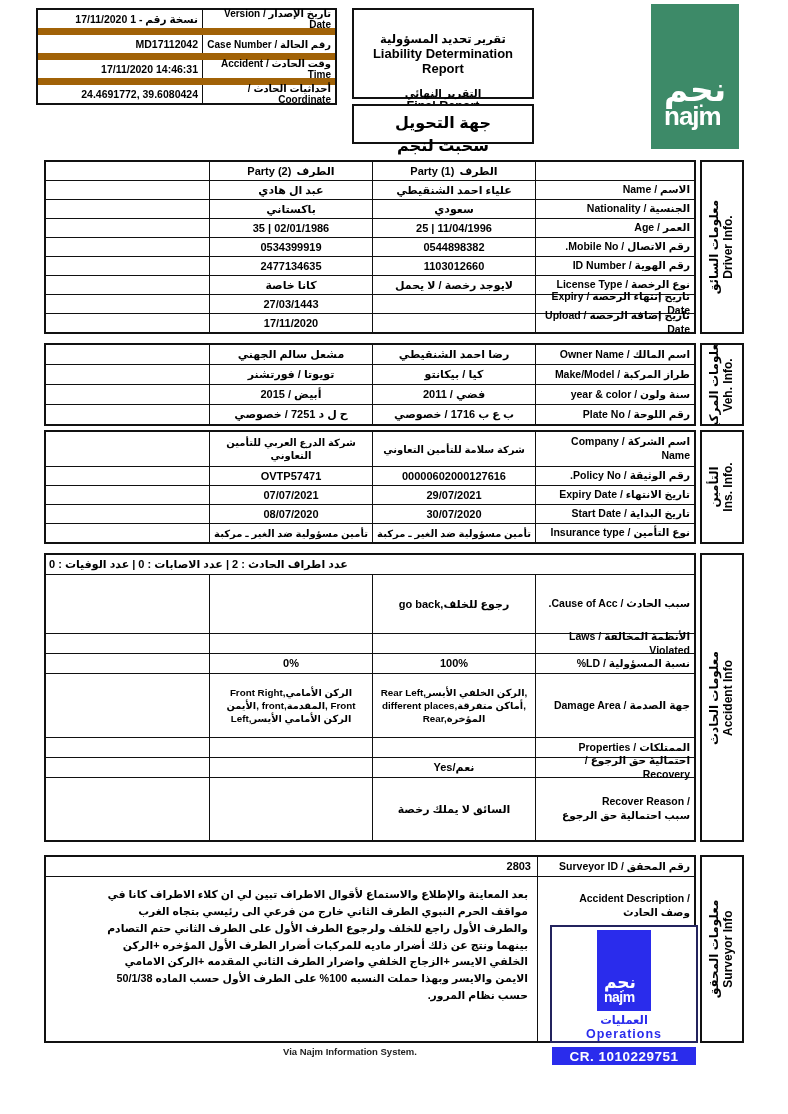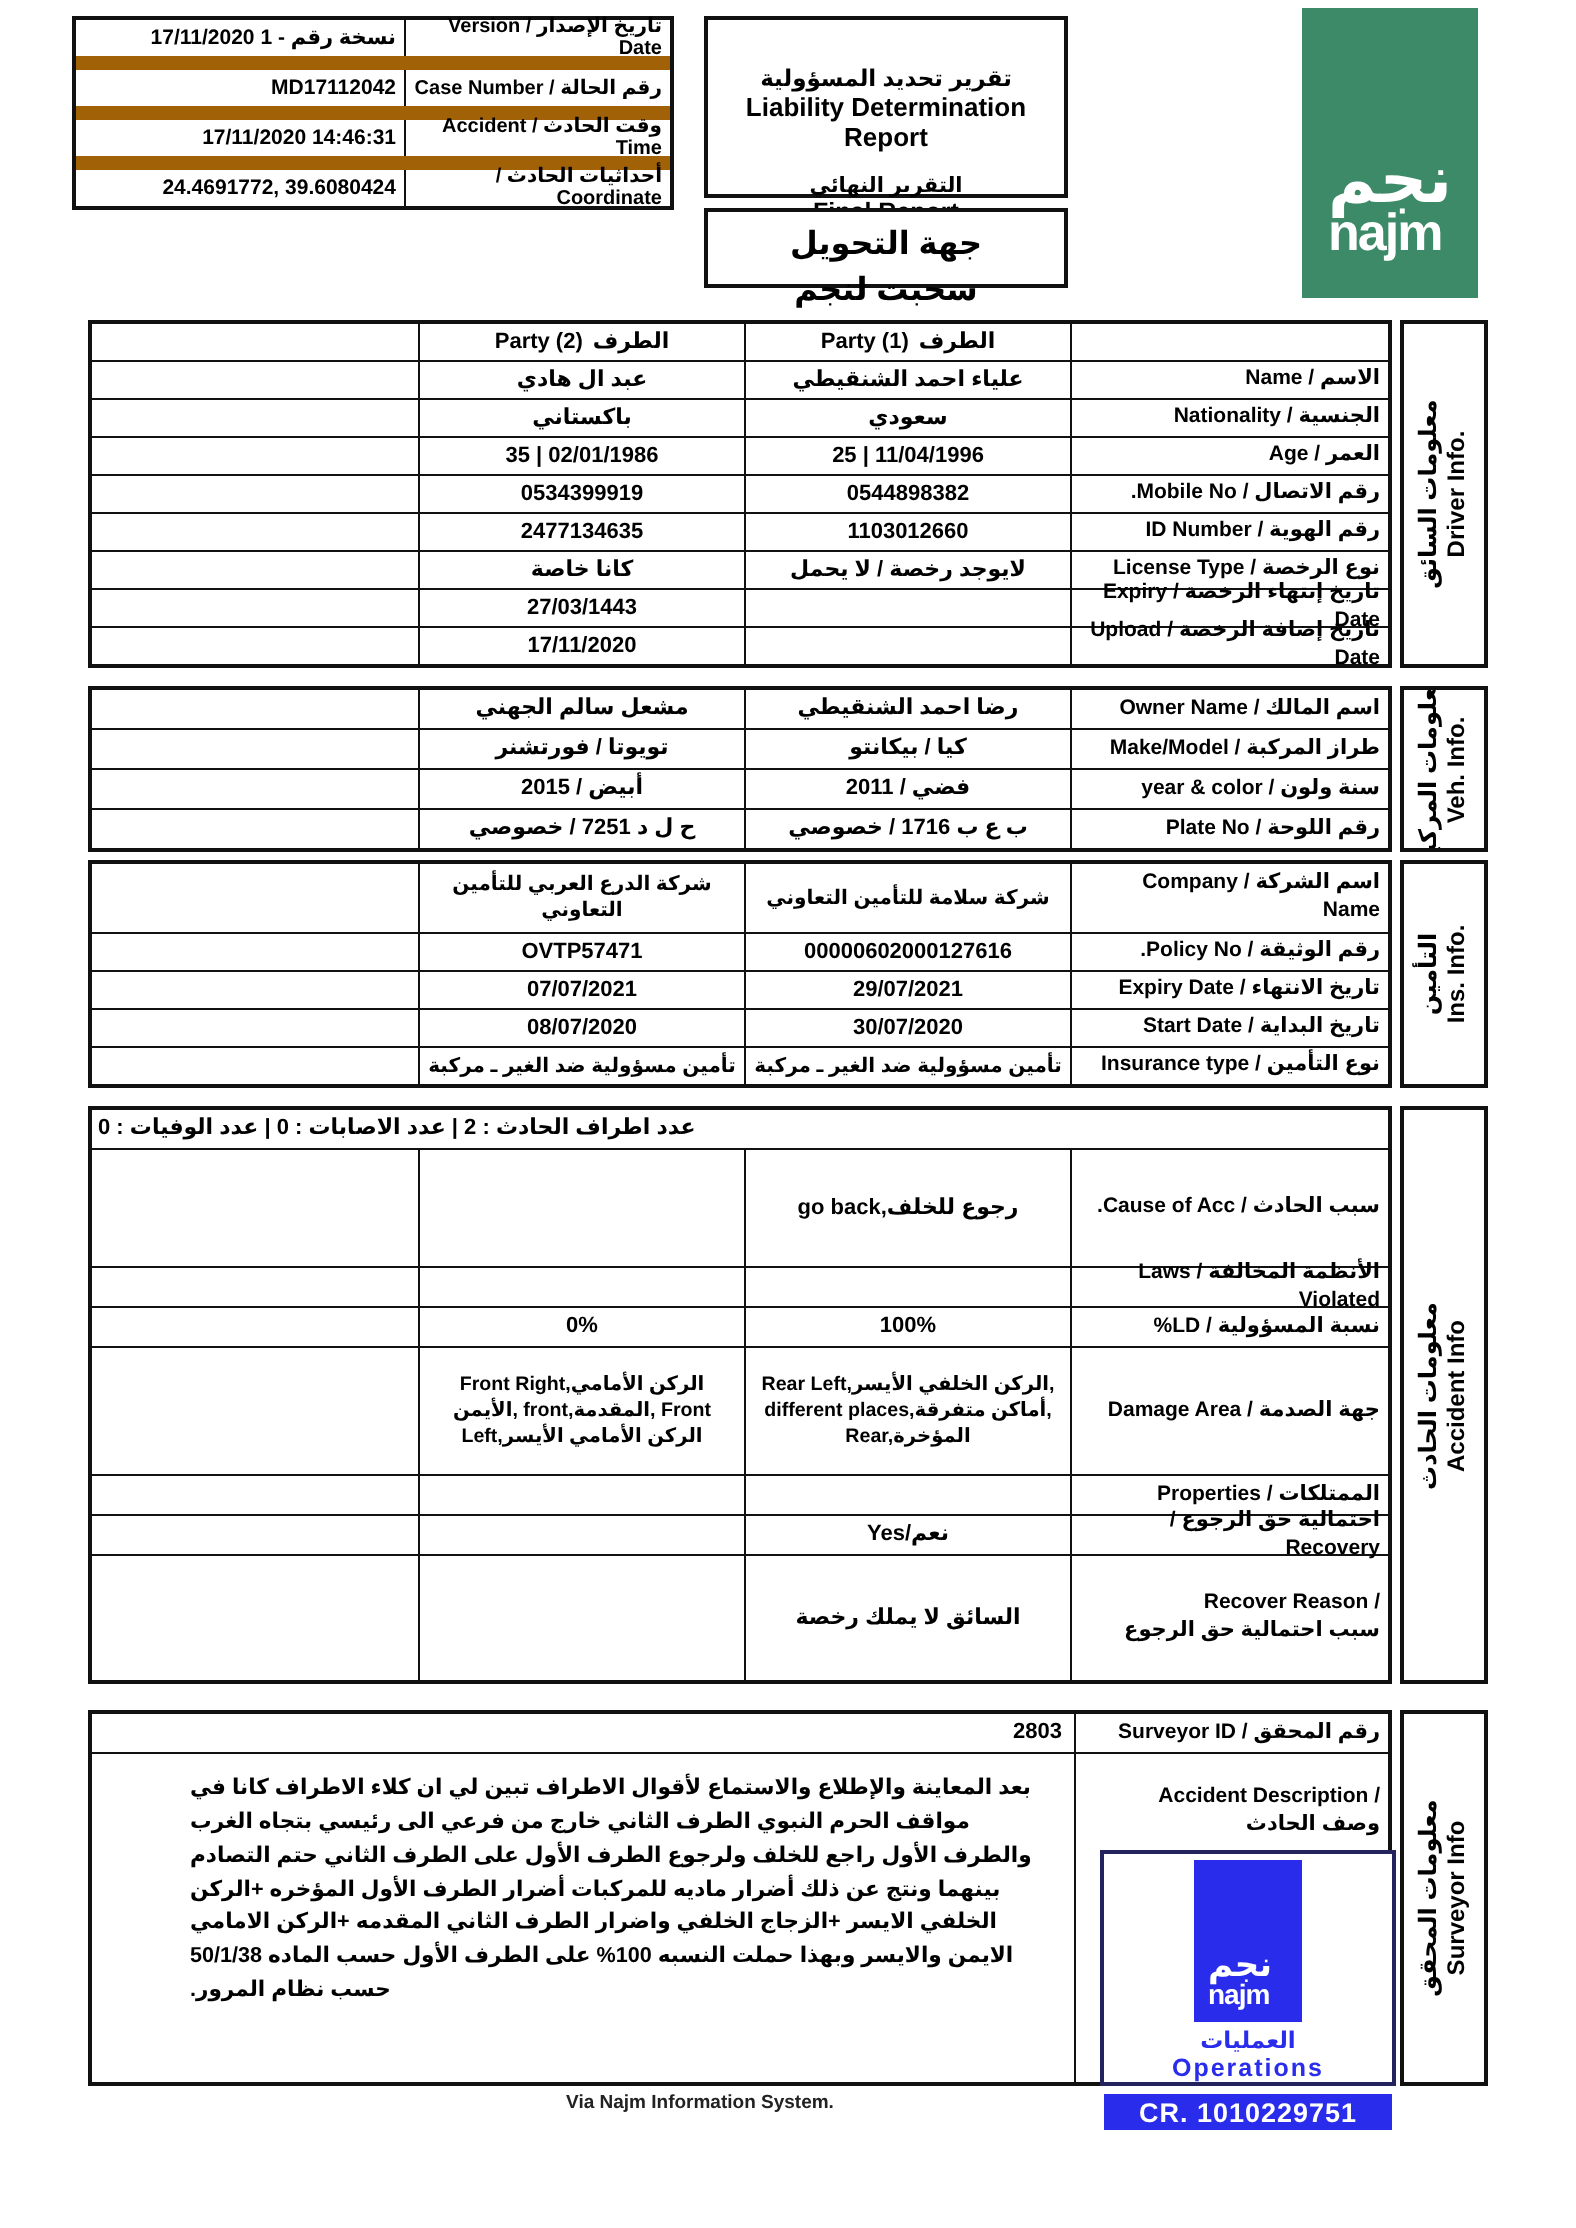--- a/index.html
+++ b/index.html
@@ -49,21 +49,21 @@
   .h63{height:63px;}.h62{height:62px;}.h164{height:164px;}
   .hdr{display:flex;gap:5px;align-items:center;justify-content:center;}
   
   .side{width:44px;flex:none;margin-left:4px;border:2px solid #111;box-sizing:border-box;
         position:relative;overflow:hidden;background:#fff;}
   .side-inner{position:absolute;top:50%;left:50%;transform:translate(-50%,-50%) rotate(-90deg);
         display:flex;flex-direction:column;align-items:center;white-space:nowrap;
         line-height:1.15;font-size:12px;}
   
   .desc-cell{align-items:center;justify-content:center;}
-  .desc-text{direction:rtl;text-align:left;font-size:10.8px;line-height:1.55;padding:0 6px 28px 6px;margin-left:40px;}
+  .desc-text{direction:rtl;text-align:right;font-size:10.8px;line-height:1.55;padding:0 6px 28px 6px;margin-left:40px;}
   .desc-lbl{flex-direction:column;align-items:flex-end;justify-content:flex-start;padding-top:14px;line-height:1.35;}
   .stamp{position:absolute;left:504px;top:68px;width:148px;height:118px;border:2px solid #23235e;
          box-sizing:border-box;background:#fff;display:flex;flex-direction:column;align-items:center;}
   .stamp-rect{margin-top:3px;width:54px;height:82px;background:#2a2cec;color:#fff;
          display:flex;flex-direction:column;justify-content:flex-end;align-items:flex-start;
          padding:0 0 7px 7px;box-sizing:border-box;}
   .stamp-rect .ar{font-size:17px;line-height:0.9;}
   .stamp-rect .en{font-size:14px;line-height:1;letter-spacing:-0.5px;}
   .stamp .ops-ar{color:#2a2cec;font-size:11.5px;margin-top:2px;}
   .stamp .ops-en{color:#2a2cec;font-size:12.5px;letter-spacing:1px;}

